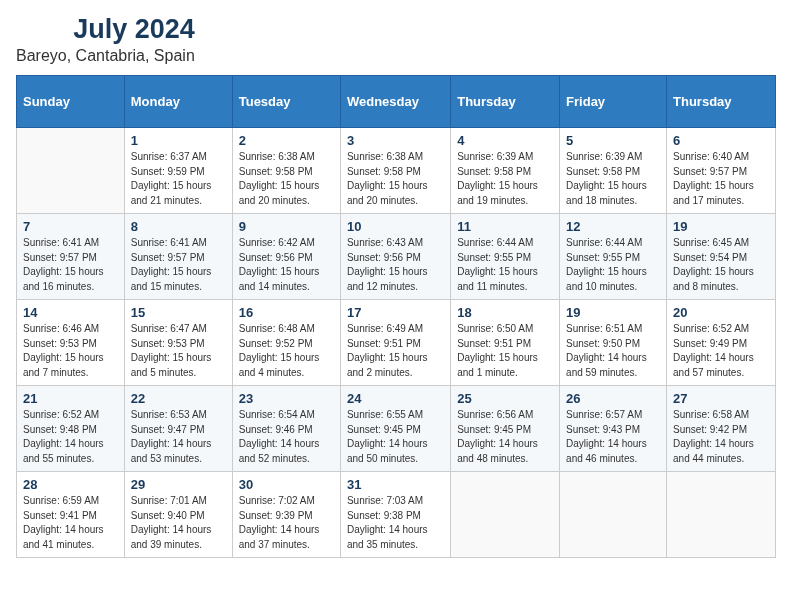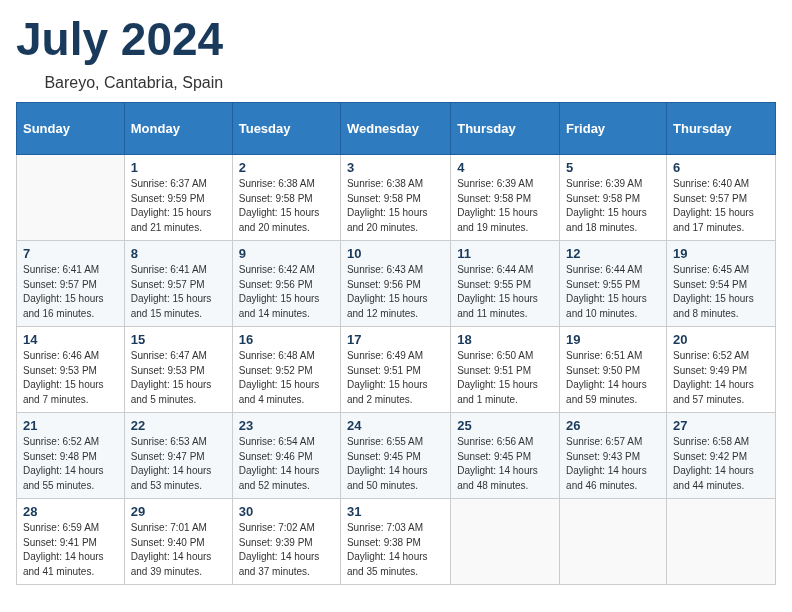--- a/index.html
+++ b/index.html
@@ -32,29 +32,29 @@
     .logo-general { color: #1a3a5c; }
     .logo-icon {
       width: 18px;
       height: 18px;
       margin-left: 2px;
     }
     .title-section {
       text-align: right;
     }
     .month-year {
-      font-size: 46px;
+      font-size: 27px;
       font-weight: bold;
       color: #1a3a5c;
       line-height: 1;
     }
     .location {
       font-size: 16px;
       color: #333;
-      margin-top: 12px;
+      margin-top: 4px;
     }
     .calendar {
       width: 100%;
       border-collapse: collapse;
       border: 1px solid #ccc;
     }
     .calendar thead tr th {
       background-color: #2e7bbf;
       color: #fff;
       font-size: 13px;

